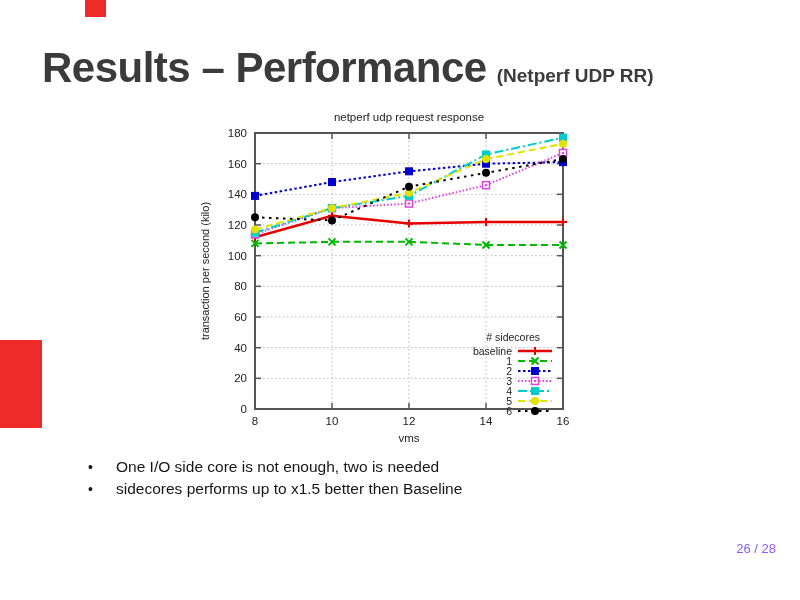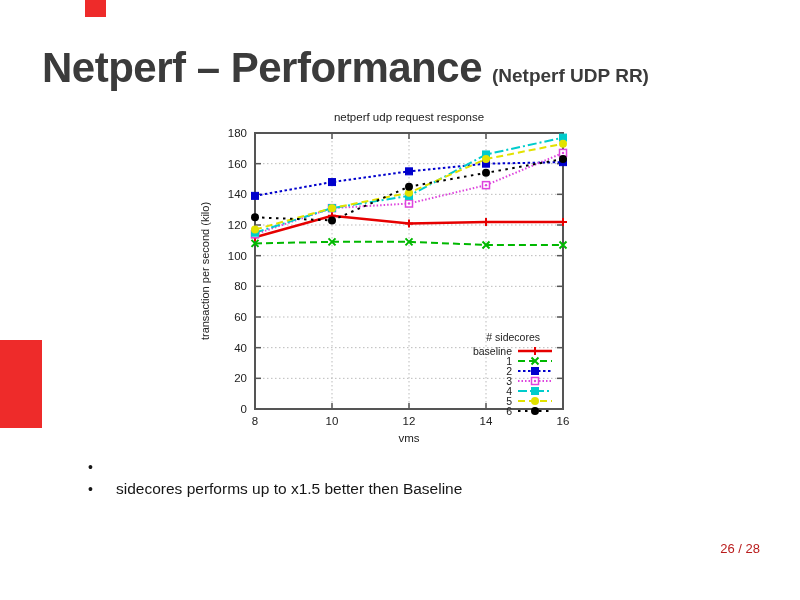--- a/index.html
+++ b/index.html
@@ -12,31 +12,31 @@
   .title-row{position:absolute;left:42px;top:44px;white-space:nowrap;}
   .title-main{font-size:42px;font-weight:700;color:#3b3b3b;letter-spacing:-0.5px;}
   .title-sub{font-size:19px;font-weight:700;color:#3b3b3b;margin-left:10px;}
 
   #chart{position:absolute;left:0;top:0;width:800px;height:600px;pointer-events:none;}
 
   .bullets{position:absolute;left:88px;top:456px;margin:0;padding:0;list-style:none;}
   .bullets li{display:flex;align-items:baseline;font-size:15.5px;line-height:22px;color:#161616;}
   .bullets .dot{width:28px;flex:0 0 28px;font-size:14px;color:#161616;}
 
-  .page-number{position:absolute;top:541px;right:40px;font-size:13px;color:#b91c1c;}
+  .page-number{position:absolute;top:541px;right:24px;font-size:13px;color:#8b5cf6;}
 </style>
 </head>
 <body>
 
 <div class="slide">
 
   <div class="accent-square" style="background: rgb(238, 43, 42);"></div>
 
   <div class="title-row">
-    <span class="title-main">Netperf – Performance</span><span class="title-sub">(Netperf UDP RR)</span>
+    <span class="title-main">Results – Performance</span><span class="title-sub">(Netperf UDP RR)</span>
   </div>
 
   <svg id="chart" viewBox="0 0 800 600">
       <g>
         <line x1="255" y1="378.3333333333333" x2="563" y2="378.3333333333333" stroke="#bbb" stroke-width="1" stroke-dasharray="1.5,2.5"></line>
         <line x1="255" y1="347.6666666666667" x2="563" y2="347.6666666666667" stroke="#bbb" stroke-width="1" stroke-dasharray="1.5,2.5"></line>
         <line x1="255" y1="317" x2="563" y2="317" stroke="#bbb" stroke-width="1" stroke-dasharray="1.5,2.5"></line>
         <line x1="255" y1="286.33333333333337" x2="563" y2="286.33333333333337" stroke="#bbb" stroke-width="1" stroke-dasharray="1.5,2.5"></line>
         <line x1="255" y1="255.66666666666666" x2="563" y2="255.66666666666666" stroke="#bbb" stroke-width="1" stroke-dasharray="1.5,2.5"></line>
         <line x1="255" y1="225" x2="563" y2="225" stroke="#bbb" stroke-width="1" stroke-dasharray="1.5,2.5"></line>
@@ -185,20 +185,21 @@
         <line x1="518" y1="411" x2="552" y2="411" stroke="#000000" stroke-width="2" stroke-dasharray="2.5,4.5"></line>
         <circle cx="535" cy="411" r="4" fill="#000000"></circle>
       </g>
     </svg>
 
   <div class="accent-bar" style="background: rgb(238, 43, 42);"></div>
 
   <ul class="bullets">
     <li>
       <span class="dot">•</span>
+      <span>One I/O side core is not enough, two is needed</span>
     </li>
     <li>
       <span class="dot">•</span>
       <span>sidecores performs up to x1.5 better then Baseline</span>
     </li>
   </ul>
 
   <div class="page-number">26 / 28</div>
 
 </div>

